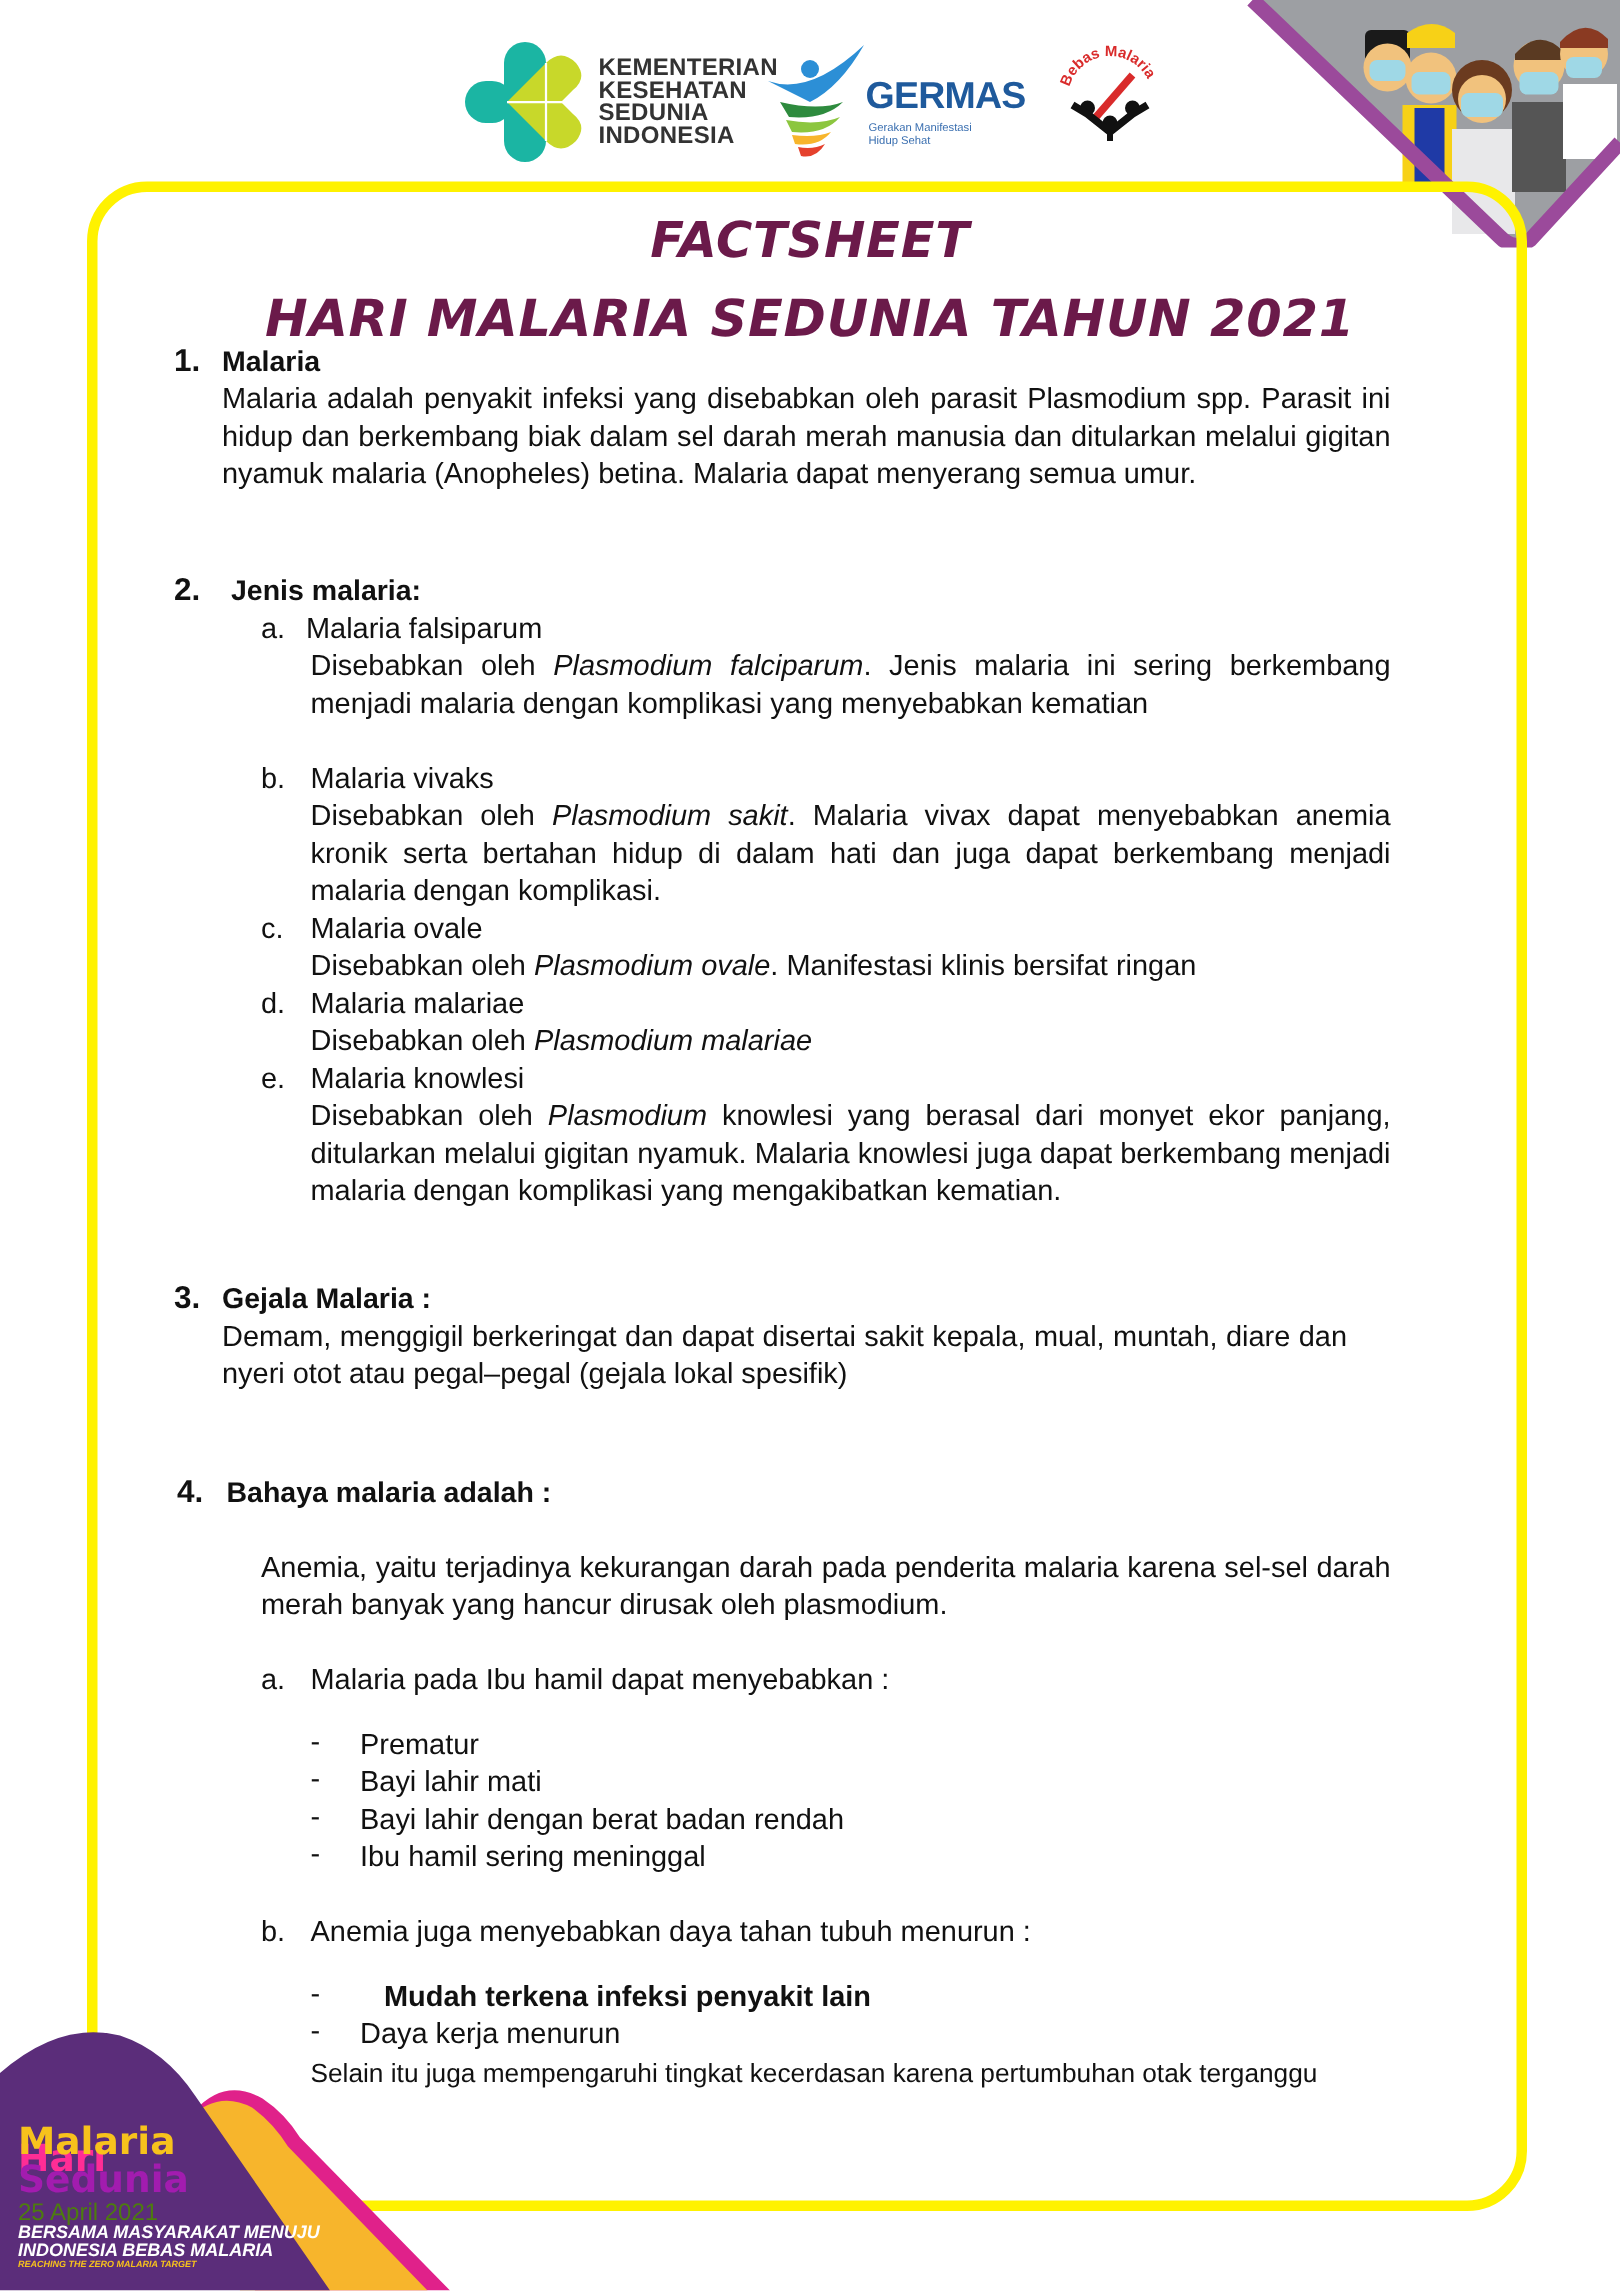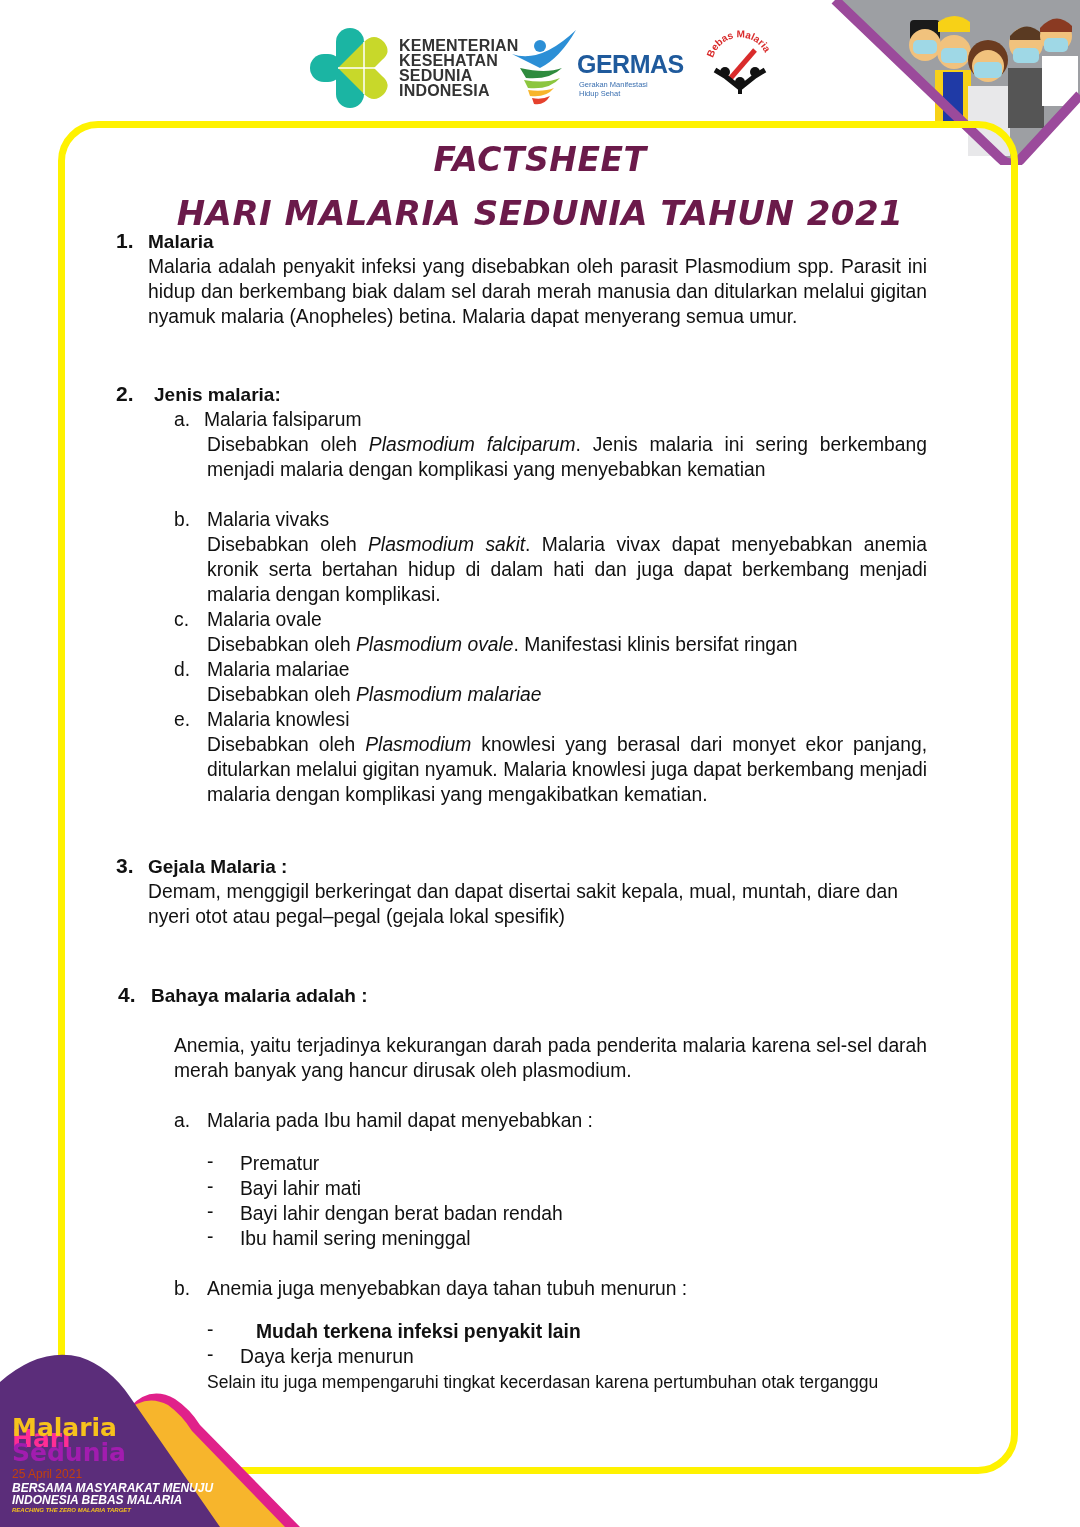--- a/index.html
+++ b/index.html
@@ -27,21 +27,21 @@
   }
   .bebas { position:absolute; left:705px; top:28px; width:70px; height:70px; }
 
   
   .corner-tr { position:absolute; right:0; top:0; width:250px; height:165px; }
   .corner-bl { position:absolute; left:0; bottom:0; width:300px; height:180px; }
   .bl-title {
     position:absolute; left:12px; font-weight:700; font-size:25px; line-height:24px;
     font-family:"DejaVu Sans", sans-serif;
   }
-  .bl-date { position:absolute; left:12px; top:1467px; color:#c2410c; font-size:12px;text-align:right; }
+  .bl-date { position:absolute; left:12px; top:1467px; color:#4d7c0f; font-size:16px;text-align:right; }
   .bl-tag { position:absolute; left:12px; color:#fff; font-weight:700; font-style:italic; font-size:12px; }
   .bl-reach { position:absolute; left:12px; top:1507px; color:#f7c21c; font-weight:700; font-style:italic; font-size:6px; }
 
   
   .title {
     position:absolute; left:0; width:1080px; text-align:center; color:#6b1a4a;
     font-family:"DejaVu Sans", sans-serif; font-weight:700; font-style:italic;
     font-size:33px; letter-spacing:0.5px;
   }
   .t1 { top:140px; }

